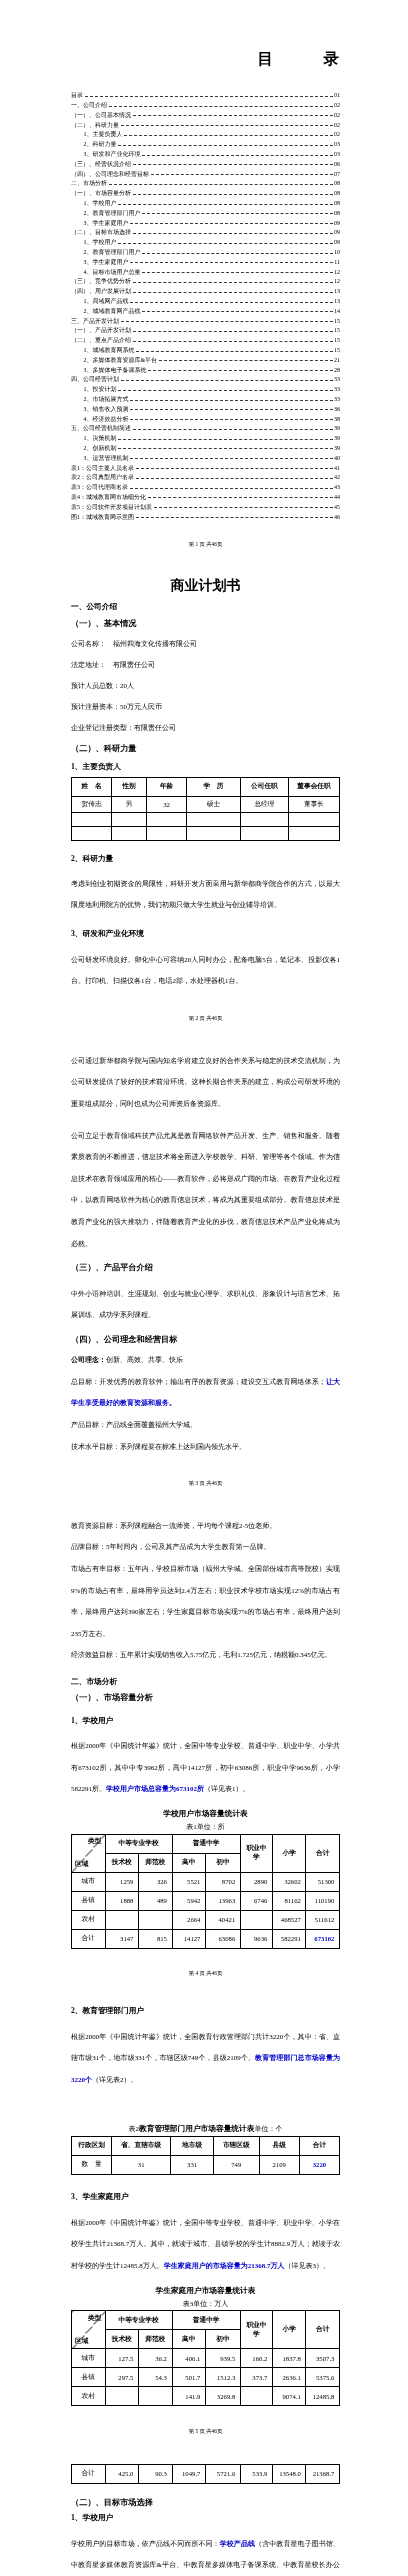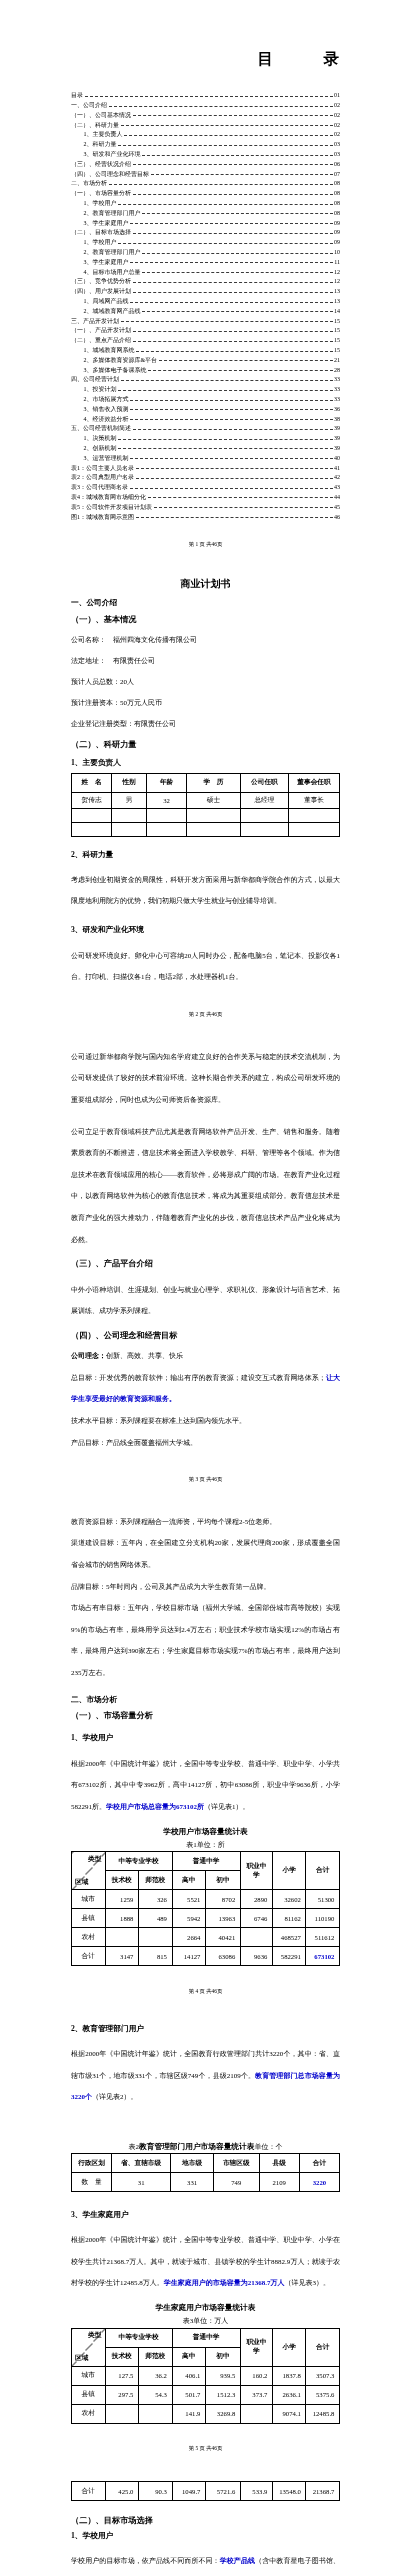--- a/index.html
+++ b/index.html
@@ -8,21 +8,21 @@
   
   .toc-title{text-align:right;font-size:15.5px;font-weight:bold;margin:49px 0 18.5px;letter-spacing:1px;}
   .toc{font-size:6px;line-height:1;}
   .toc-row{display:flex;align-items:flex-end;height:9.8px;}
   .toc-label{white-space:nowrap;}
   .toc-lead{flex:1;border-bottom:0.5px dashed #3a3a3a;margin:0 1.5px 1.5px 1.5px;min-width:10.3px;}
   .toc-page{white-space:nowrap;}
   .lv2{padding-left:12.4px;}
   
   .page-footer{text-align:center;font-size:5.4px;margin:21.6px 0 29px;}
-  .doc-title{text-align:center;font-size:10px;font-weight:bold;margin:2.1px 0 5.2px;}
+  .doc-title{text-align:center;font-size:14px;font-weight:bold;margin:2.1px 0 5.2px;}
   .h1{font-size:7.7px;font-weight:bold;margin:7.2px 0 3.1px;}
   .h2{font-size:8.2px;font-weight:bold;margin:5.2px 0 5.2px;}
   .h3{font-size:7.7px;font-weight:bold;margin:12.4px 0 5.2px;}
   .info{font-size:7px;margin:10.8px 0;}
   .para{font-size:7px;line-height:21.6px;margin:10.3px 0 7.2px;text-align:justify;}
   .goal{font-size:7px;line-height:21.6px;margin:0;text-align:justify;}
   .em-blue{color:#0000cc;font-weight:bold;}
   .blabel{font-weight:bold;}
   
   table{border-collapse:collapse;width:100%;table-layout:fixed;font-size:6.7px;}
@@ -335,28 +335,28 @@
   <p class="para">公司研发环境良好。卵化中心可容纳20人同时办公，配备电脑5台，笔记本、投影仪各1台。打印机、扫描仪各1台，电话2部，水处理器机1台。</p>
   <div class="page-footer">第 2 页 共46页</div>
 
   <p class="para" style="margin-top:18.5px">公司通过新华都商学院与国内知名学府建立良好的合作关系与稳定的技术交流机制，为公司研发提供了较好的技术前沿环境。这种长期合作关系的建立，构成公司研发环境的重要组成部分，同时也成为公司师资后备资源库。</p>
   <p class="para">公司立足于教育领域科技产品尤其是教育网络软件产品开发、生产、销售和服务。随着素质教育的不断推进，信息技术将全面进入学校教学、科研、管理等各个领域。作为信息技术在教育领域应用的核心——教育软件，必将形成广阔的市场。在教育产业化过程中，以教育网络软件为核心的教育信息技术，将成为其重要组成部分。教育信息技术是教育产业化的强大推动力，伴随着教育产业化的步伐，教育信息技术产品产业化将成为必然。</p>
   <div class="h2">（三）、产品平台介绍</div>
   <p class="para">中外小语种培训、生涯规划、创业与就业心理学、求职礼仪、形象设计与语言艺术、拓展训练、成功学系列课程。</p>
   <div class="h2">（四）、公司理念和经营目标</div>
   <p class="goal"><span class="blabel">公司理念：</span><span>创新、高效、共享、快乐</span></p>
   <p class="goal"><span>总目标：开发优秀的教育软件；输出有序的教育资源；建设交互式教育网络体系；</span><span class="em-blue">让大学生享受最好的教育资源和服务。</span></p>
+  <p class="goal">产品目标：产品线全面覆盖福州大学城。</p>
   <p class="goal">技术水平目标：系列课程要在标准上达到国内领先水平。</p>
-  <p class="goal">产品目标：产品线全面覆盖福州大学城。</p>
   <div class="page-footer">第 3 页 共46页</div>
 
   <p class="goal" style="margin-top:15.5px">教育资源目标：系列课程融合一流师资，平均每个课程2-5位老师。</p>
-  <p class="goal">渠道建设目标：五年内，在全国建立分支机构20家，发展代理商200家，形成覆盖全国省会城市的销售网络体系。</p>
   <p class="goal">品牌目标：5年时间内，公司及其产品成为大学生教育第一品牌。</p>
   <p class="goal">市场占有率目标：五年内，学校目标市场（福州大学城、全国部份城市高等院校）实现9%的市场占有率，最终用学员达到2.4万左右；职业技术学校市场实现12%的市场占有率，最终用户达到390家左右；学生家庭目标市场实现7%的市场占有率，最终用户达到235万左右。</p>
+  <p class="goal">经济效益目标：五年累计实现销售收入5.75亿元，毛利1.725亿元，纳税额0.345亿元。</p>
 
   <div class="h1" style="margin-top:10.3px">二、市场分析</div>
   <div class="h2">（一）、市场容量分析</div>
   <div class="h3">1、学校用户</div>
   <p class="para"><span>根据2000年《中国统计年鉴》统计，全国中等专业学校、普通中学、职业中学、小学共有673102所，其中中专3962所，高中14127所，初中63086所，职业中学9636所，小学582291所。</span><span class="em-blue">学校用户市场总容量为673102所</span><span>（详见表1）。</span></p>
 
   <div class="tbl-title">学校用户市场容量统计表</div>
   <div class="tbl-meta">
       <span>表1</span>
       <span>单位：所</span>

